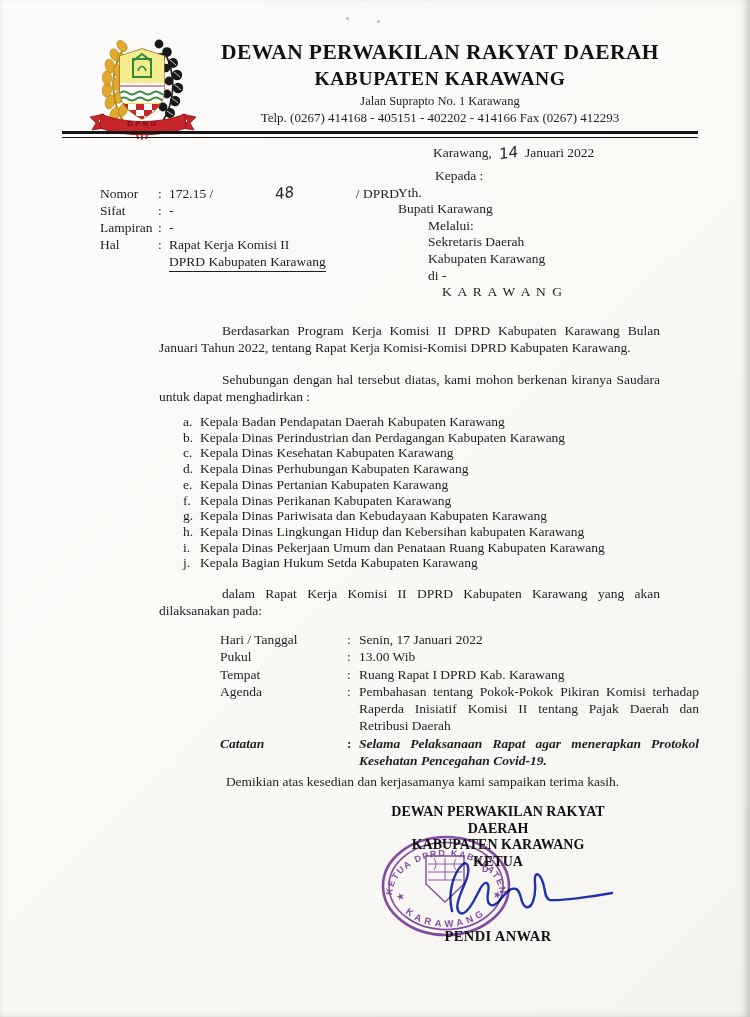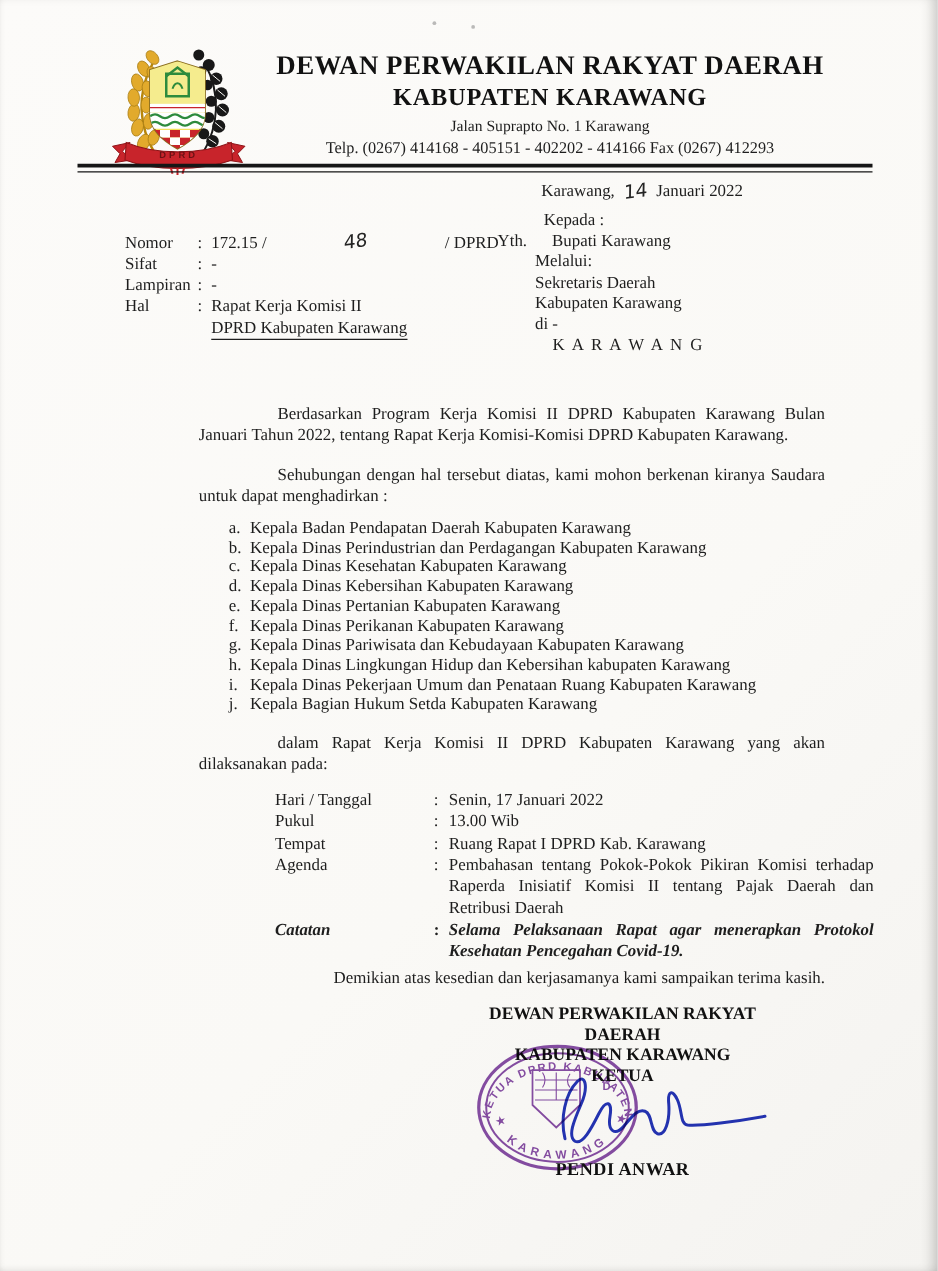--- a/index.html
+++ b/index.html
@@ -30,27 +30,27 @@
   
   .meta{left:100px;top:185px;line-height:17px;}
   .meta-row{display:grid;grid-template-columns:58px 11px 230px;}
   .ul{border-bottom:1.2px solid #1e1e1e;padding-bottom:.5px;display:inline-block;}
   .nomor-val{display:flex;gap:6px;align-items:baseline;justify-content:space-between;}
 
   
   .recipient{left:398px;top:168px;line-height:16.6px;}
   .r-indent{padding-left:30px;}
   .r-kepada{padding-left:37px;}
-  .r-yth{display:flex;gap:20px;}
+  .r-yth{display:flex;gap:0;flex-direction:column;}
   .r-city{padding-left:44px;letter-spacing:1.5px;}
 
   
   .para{left:159px;width:501px;text-align:justify;line-height:17.2px;}
   .indent{text-indent:63px;}
-  .closing-p{text-indent:26px;text-align:right;}
+  .closing-p{text-indent:26px;text-align:center;}
 
   
   .list{left:183px;top:414px;line-height:15.7px;}
   .list-row{display:grid;grid-template-columns:17px auto;}
 
   
   .details{left:180px;top:631px;line-height:17.3px;}
   .d-row{display:grid;grid-template-columns:127px 12px 340px;align-items:start;margin-left:40px;}
   .d-val{text-align:justify;}
   .bi{font-weight:bold;font-style:italic;}
@@ -225,21 +225,21 @@
     <div class="list-row">
         <span>b.</span>
         <span>Kepala Dinas Perindustrian dan Perdagangan Kabupaten Karawang</span>
       </div>
     <div class="list-row">
         <span>c.</span>
         <span>Kepala Dinas Kesehatan Kabupaten Karawang</span>
       </div>
     <div class="list-row">
         <span>d.</span>
-        <span>Kepala Dinas Kebersihan Kabupaten Karawang</span>
+        <span>Kepala Dinas Perhubungan Kabupaten Karawang</span>
       </div>
     <div class="list-row">
         <span>e.</span>
         <span>Kepala Dinas Pertanian Kabupaten Karawang</span>
       </div>
     <div class="list-row">
         <span>f.</span>
         <span>Kepala Dinas Perikanan Kabupaten Karawang</span>
       </div>
     <div class="list-row">

